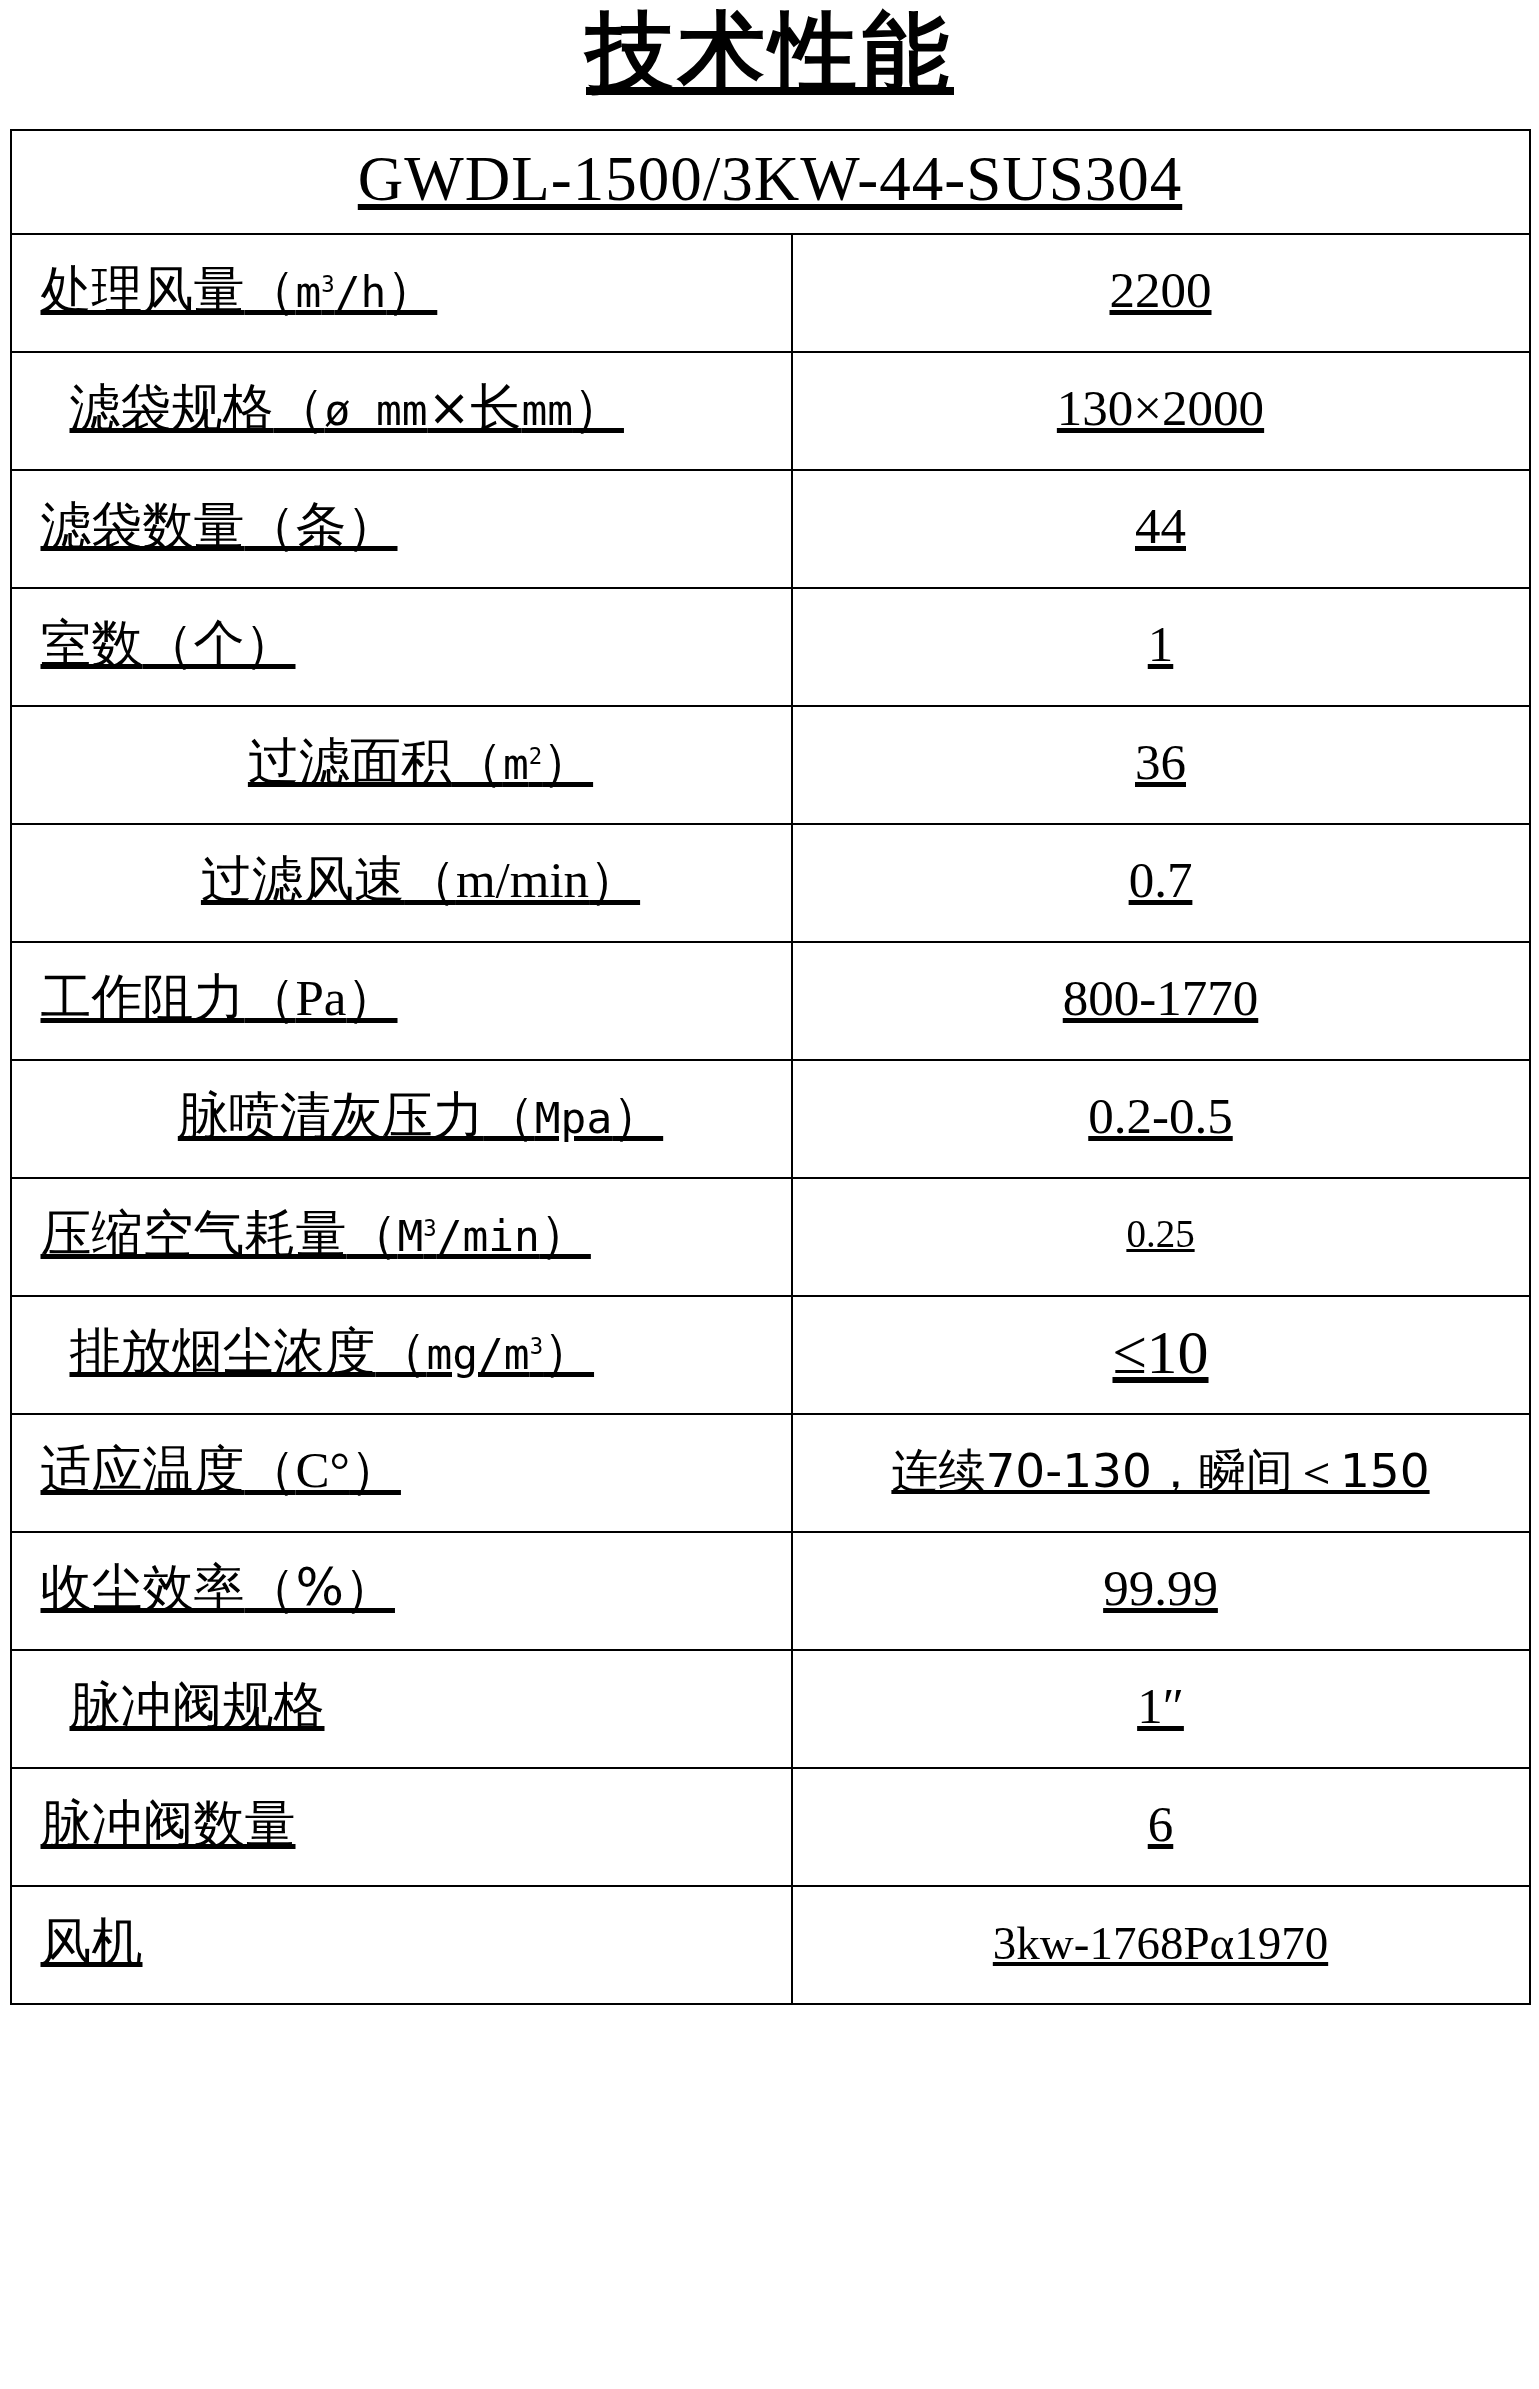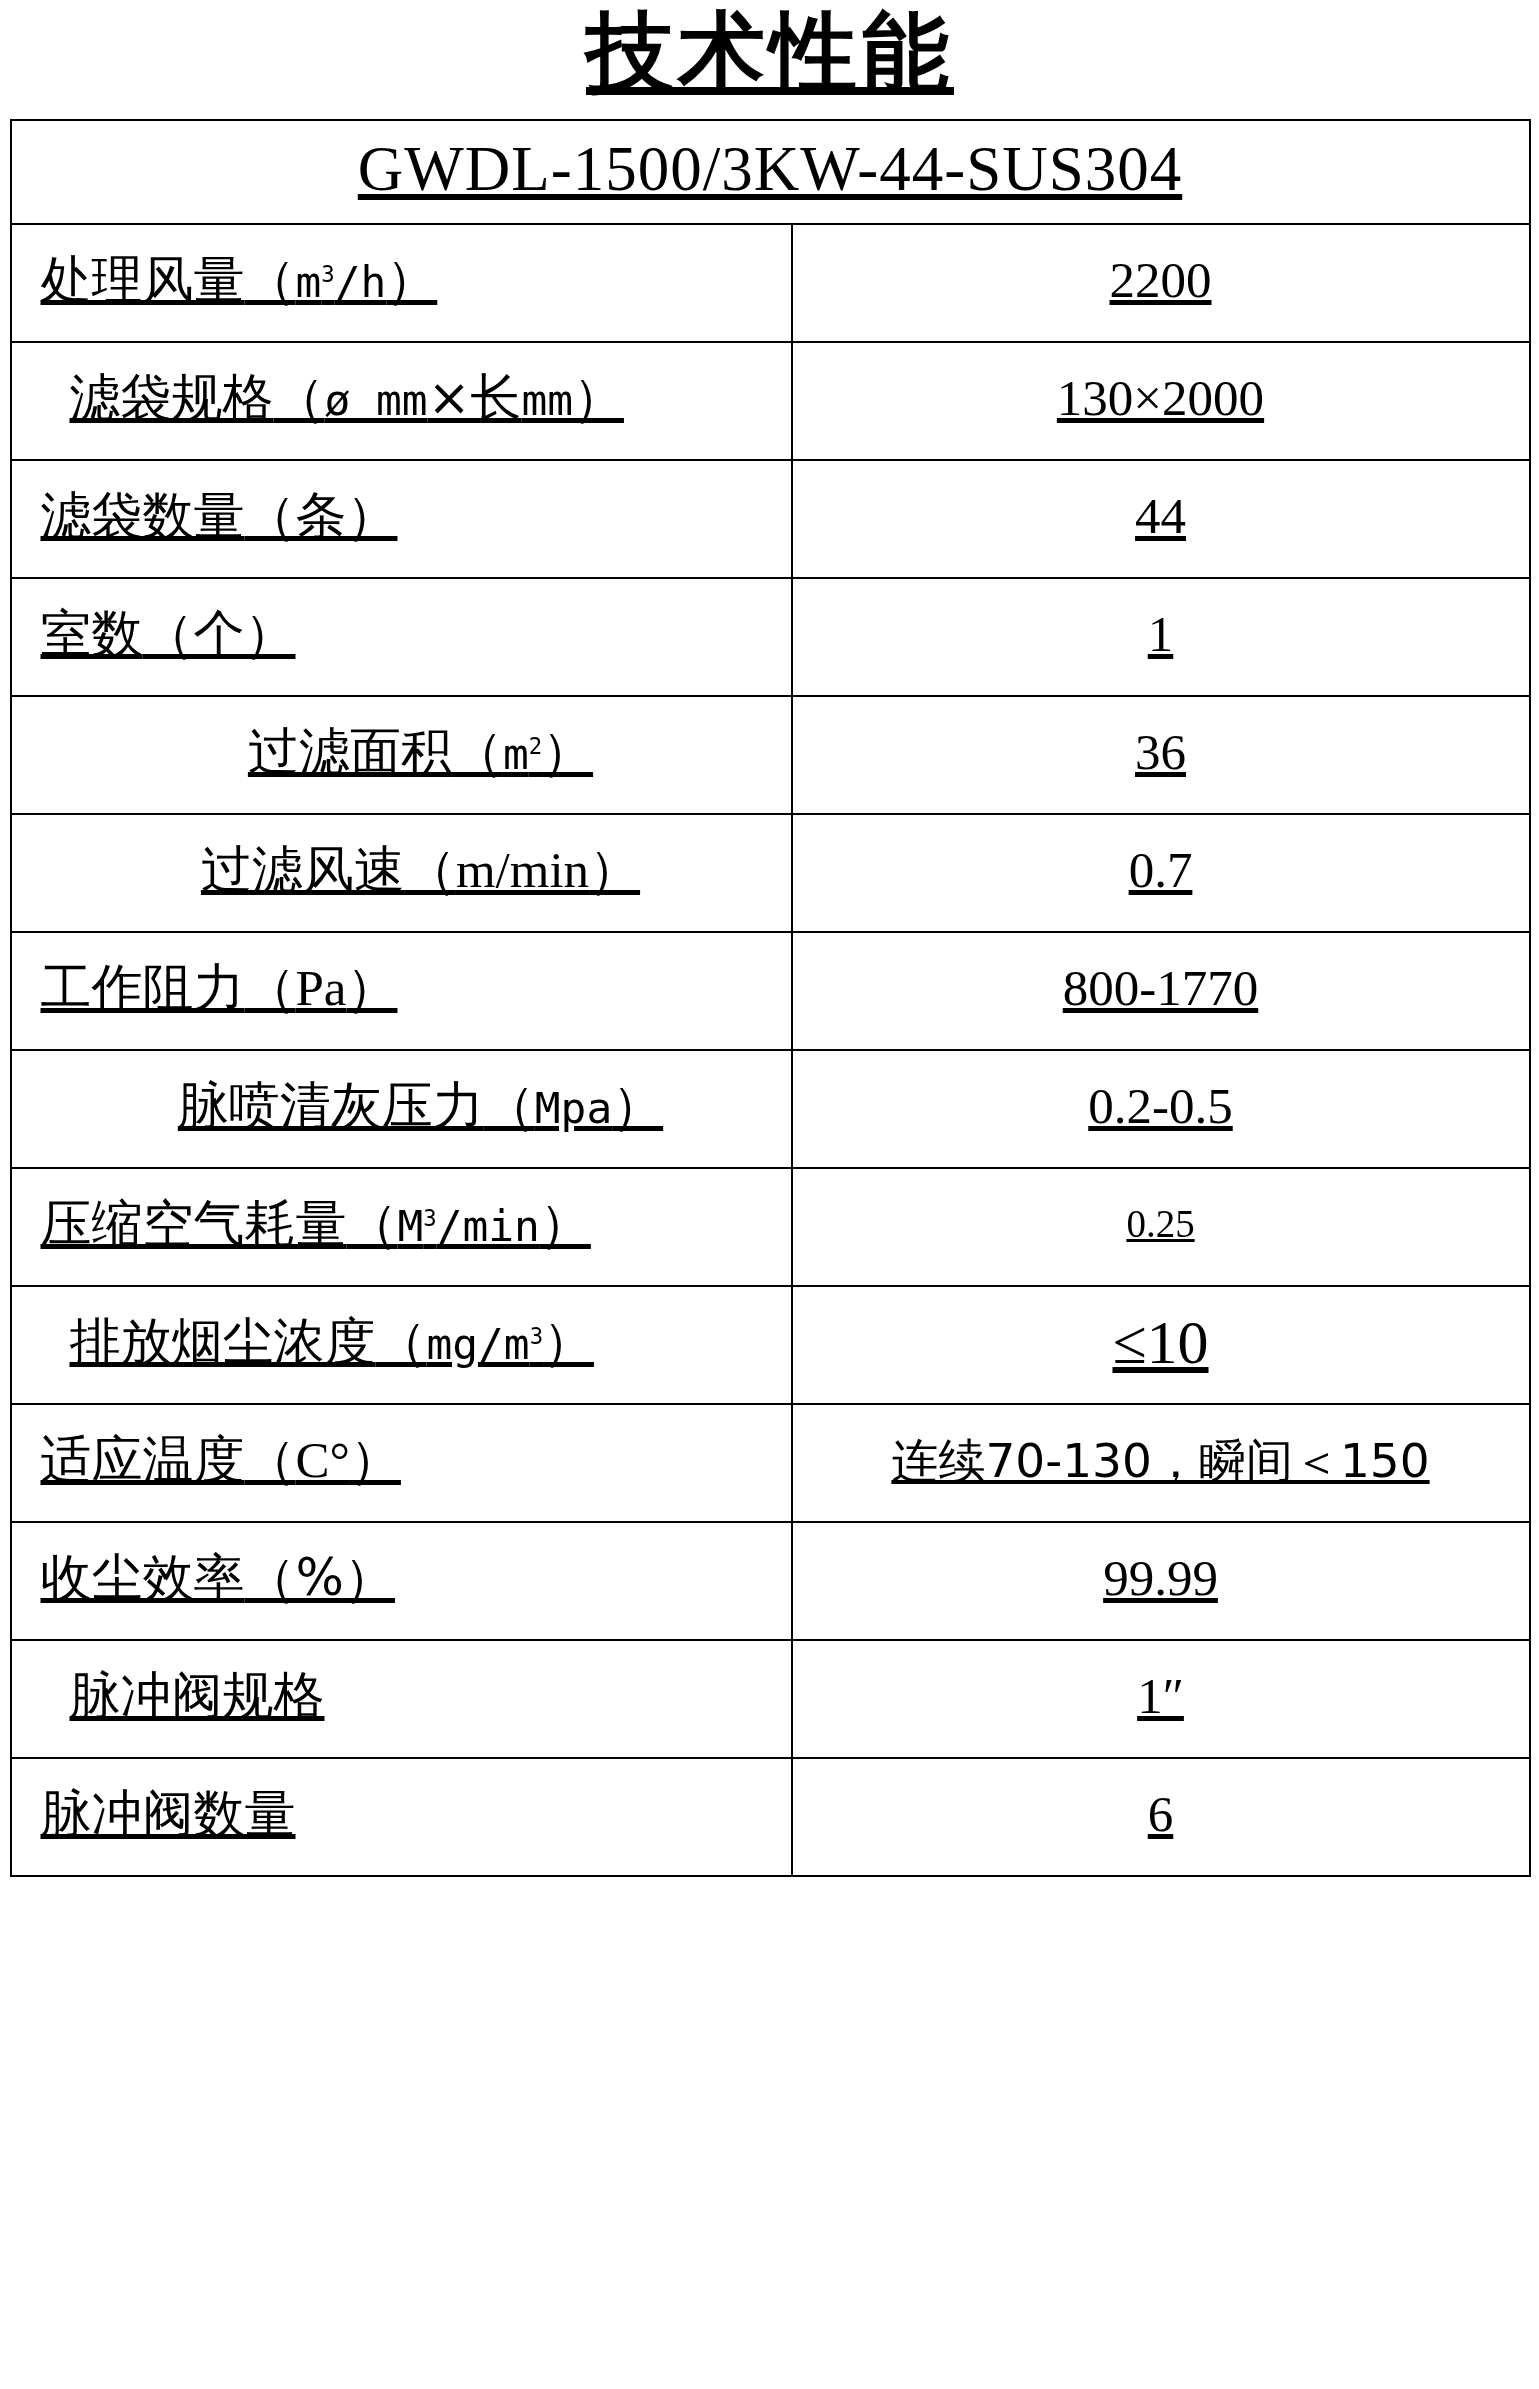--- a/index.html
+++ b/index.html
@@ -24,21 +24,21 @@
     font-weight: bold;
     font-size: 87px;
     line-height: 1.1;
     letter-spacing: 5px;
     margin: 0;
     padding: 5px 0 12px 0;
   }
   table.spec {
     border-collapse: collapse;
     width: 1521px;
-    margin: 6px auto;
+    margin: 16px auto;
     table-layout: fixed;
   }
   table.spec td {
     border: 2px solid #000000;
     padding: 0;
     vertical-align: middle;
   }
   .model-cell {
     text-align: center;
     font-size: 63px;
@@ -159,16 +159,20 @@
       <tr class="row-h">
         <td class="label-cell lab-pad-2 cn">脉冲阀规格</td>
         <td class="value-cell ascii">1″</td>
       </tr>
 
       <tr class="row-h">
         <td class="label-cell lab-pad-1 cn">脉冲阀数量</td>
         <td class="value-cell ascii">6</td>
       </tr>
 
+      <tr class="row-h">
+        <td class="label-cell lab-pad-1 cn">风机</td>
+        <td class="value-cell ascii val-mid">3kw-1768Pα1970</td>
+      </tr>
     </tbody>
   </table>
 </div>
 
 
 </body></html>

